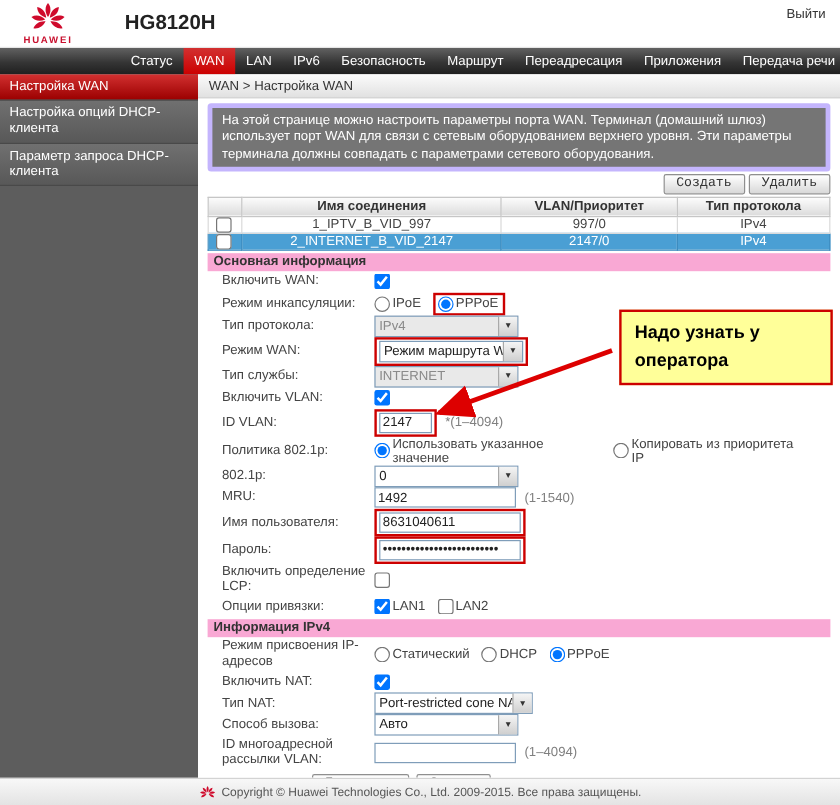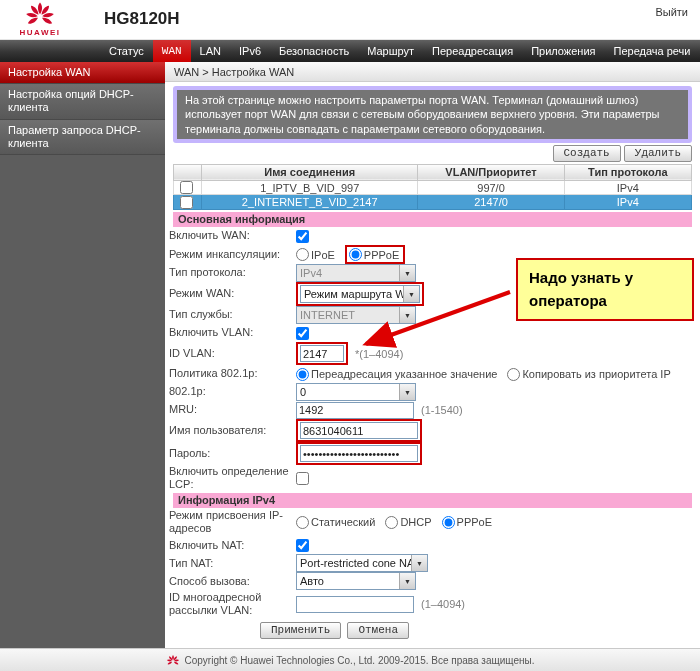--- a/index.html
+++ b/index.html
@@ -11,21 +11,21 @@
   
   .header { height:40px; background:#fff; position:relative; border-bottom:1px solid #e5e5e5; }
   .logo { position:absolute; left:14px; top:1px; width:52px; text-align:center; }
   .logo .brand { display:block; color:#c8102e; font-weight:bold; font-size:8px; letter-spacing:1.5px; margin-top:-3px; }
   .model { position:absolute; left:104px; top:9px; font-size:17px; font-weight:bold; color:#222; }
   .logout { position:absolute; right:12px; top:6px; font-size:11px; color:#333; cursor:pointer; text-decoration:none; }
 
   
   .nav { height:22px; background:linear-gradient(#616161,#353535 55%,#1f1f1f); padding-left:100px; display:flex; }
   .tab { color:#fff; padding:0 9px; display:flex; align-items:center; cursor:pointer; white-space:nowrap; }
-  .tab.active { background:linear-gradient(#d23030, var(--accent-red,#a00000));font-family:Liberation Mono, monospace; }
+  .tab.active { background:linear-gradient(#d23030, var(--accent-red,#a00000)); }
 
   
   .body { display:flex; height:586px; }
   .sidebar { width:165px; background:#5d5d5d; flex-shrink:0; }
   .side-item { background:linear-gradient(#707070,#585858); border-bottom:1px solid #494949;
                color:#fff; padding:4px 8px; cursor:pointer; line-height:1.2; }
   .side-item.active { background:linear-gradient(#d23030,#9b0000); }
 
   .main { flex:1; background:#fff; overflow:hidden; }
   .breadcrumb { height:20px; line-height:20px; background:linear-gradient(#fbfbfb,#e1e1e1);
@@ -37,21 +37,21 @@
          border:1px solid #8f8f8f; border-radius:2px; color:#333; cursor:pointer; font-family:Liberation Mono, monospace; }
 
   .tbl { width:calc(100% - 16px); margin:0 8px; border-collapse:collapse; }
   .tbl th { background:linear-gradient(#fdfdfd,#dcdcdc); border:1px solid #c6c6c6;
             font-weight:bold; height:16px; text-align:center; font-size:11px; }
   .tbl td { border:1px solid #dadada; height:14px; text-align:center; color:#444; }
   .tbl .ckcol { width:28px; }
   .tbl tr.selected td { background:var(--selected-row,#4a9fd4); color:#fff; border-color:#3d8cbf; }
 
   .sect { margin:2px 8px 0; background:#f9a8d4; font-weight:bold; padding:1px 5px 2px; color:#333; }
-  .frow { display:flex; align-items:center; min-height:18px; padding:0 4px; }
+  .frow { display:flex; align-items:center; min-height:18px; padding:0 20px; }
   .frow.tall { min-height:28px; }
   .flabel { width:127px; flex-shrink:0; color:#444; line-height:1.2; }
   .fctrl { display:flex; align-items:center; gap:3px; }
   input[type=checkbox], input[type=radio] { margin:0 2px 0 0; width:13px; height:13px; vertical-align:middle; }
   label.rw { display:inline-flex; align-items:center; margin-right:7px; color:#444; cursor:pointer; }
   .tin { height:17px; border:1px solid #7f9db9; font-size:11px; padding:0 2px; font-family:inherit; width:118px; color:#222; }
   .tin.small { width:44px; }
   .select { display:inline-flex; width:120px; height:18px; border:1px solid #7f9db9; background:#fff;
             align-items:center; cursor:pointer; }
   .select .txt { flex:1; padding-left:3px; overflow:hidden; white-space:nowrap; color:#222; }
@@ -222,21 +222,21 @@
           </span>
           <span class="hint">*(1–4094)</span>
         </div>
       </div>
 
       <div class="frow">
         <div class="flabel">Политика 802.1p:</div>
         <div class="fctrl">
           <label class="rw">
             <input type="radio" name="policy8021p" checked="" style="">
-            <span>Переадресация указанное значение</span>
+            <span>Использовать указанное значение</span>
           </label>
           <label class="rw">
             <input type="radio" name="policy8021p" style="">
             <span>Копировать из приоритета IP</span>
           </label>
         </div>
       </div>
 
       <div class="frow">
         <div class="flabel">802.1p:</div>
@@ -274,20 +274,33 @@
         </div>
       </div>
 
       <div class="frow">
         <div class="flabel">Включить определение LCP:</div>
         <div class="fctrl">
             <input type="checkbox" style="">
           </div>
       </div>
 
+      <div class="frow">
+        <div class="flabel">Опции привязки:</div>
+        <div class="fctrl">
+          <label class="rw">
+            <input type="checkbox" checked="" style="">
+            <span>LAN1</span>
+          </label>
+          <label class="rw">
+            <input type="checkbox" style="">
+            <span>LAN2</span>
+          </label>
+        </div>
+      </div>
 
       <div class="sect">Информация IPv4</div>
 
       <div class="frow tall">
         <div class="flabel">Режим присвоения IP-адресов</div>
         <div class="fctrl">
           <label class="rw">
             <input type="radio" name="ipmode" style="">
             <span>Статический</span>
           </label>

